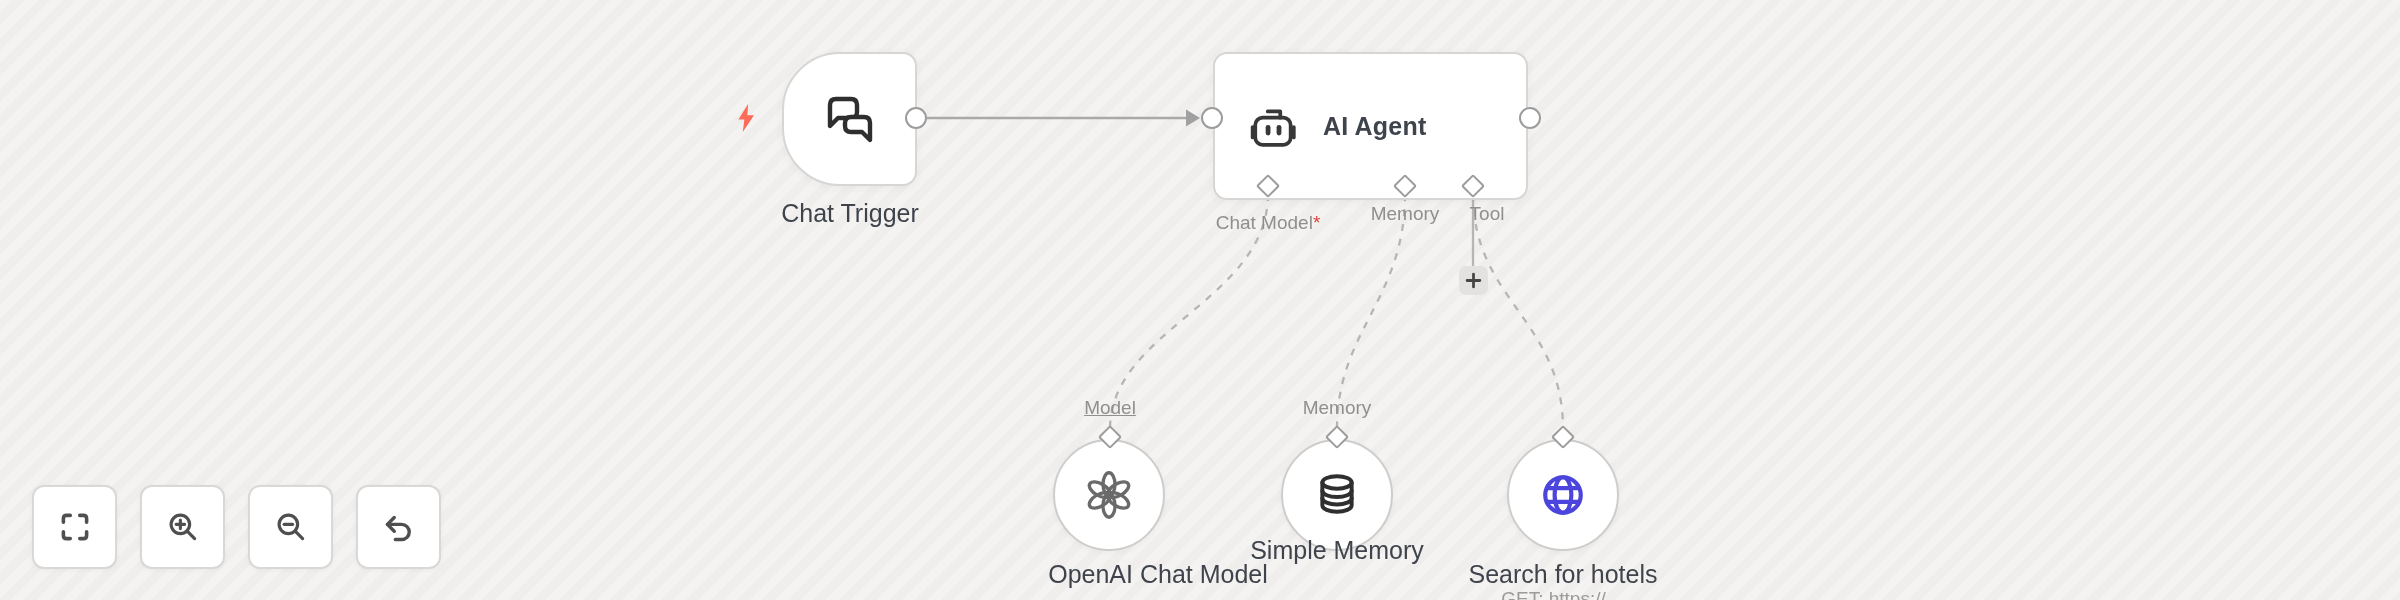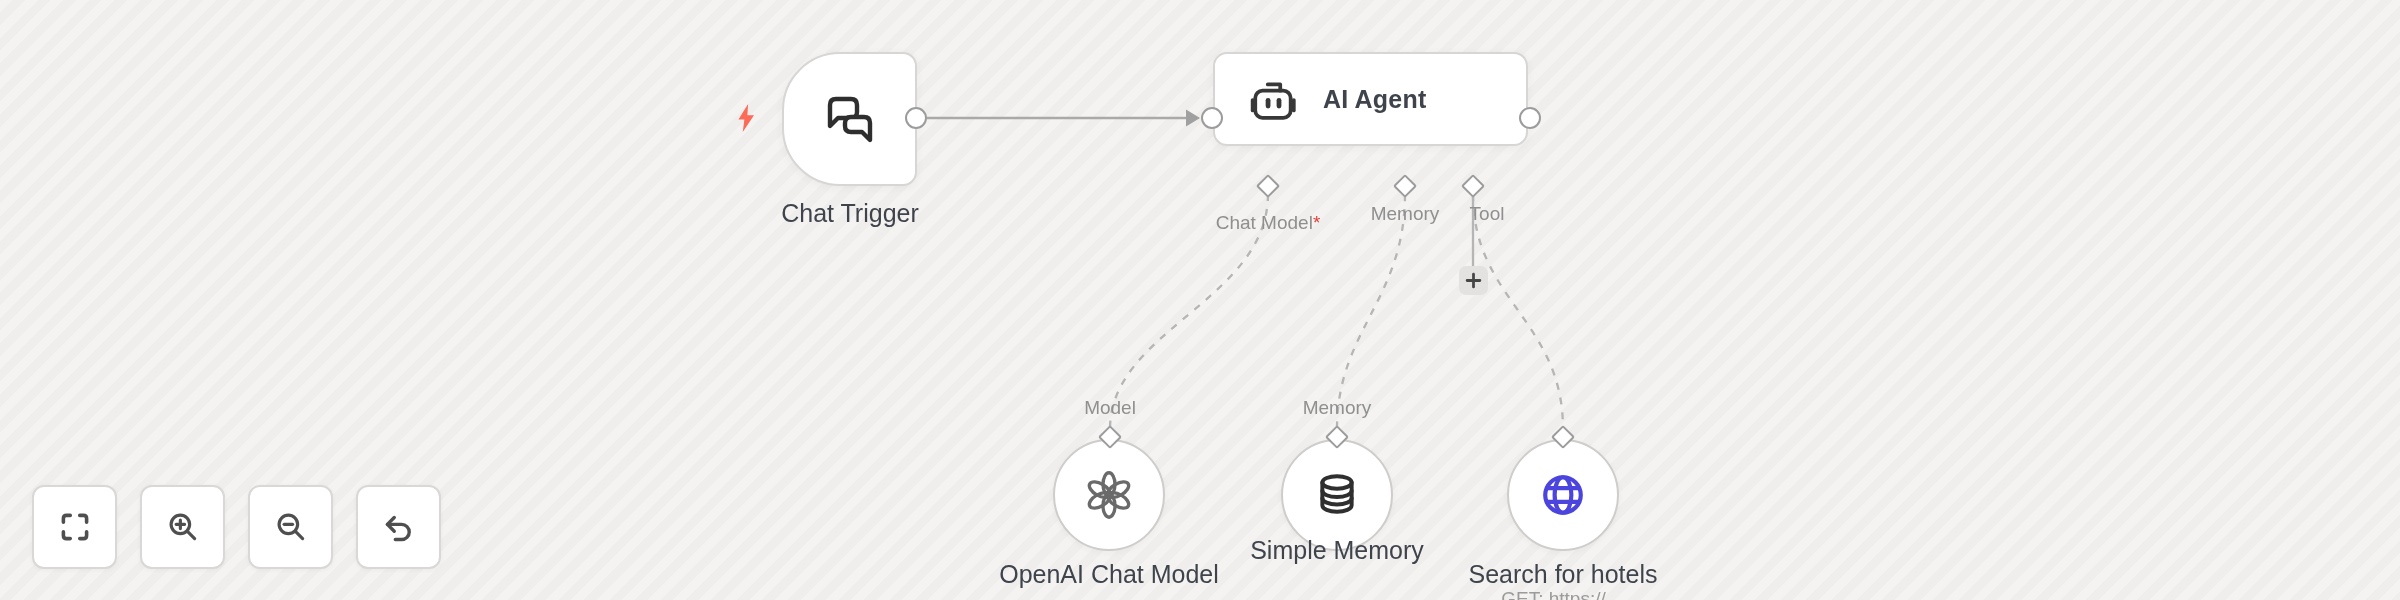--- a/index.html
+++ b/index.html
@@ -9,21 +9,21 @@
     background:repeating-linear-gradient(135deg,#f4f3f1 0px,#f4f3f1 9px,#efeeec 9px,#efeeec 18px);
   }
   svg{display:block;}
   .edges{position:absolute;left:0;top:0;z-index:1;}
   .node{
     position:absolute;background:#ffffff;border:2px solid #d7d6d4;
     box-shadow:0 2px 8px rgba(60,60,60,.05);z-index:3;box-sizing:border-box;
     display:flex;align-items:center;justify-content:center;cursor:pointer;
   }
   .trigger-node{left:782px;top:52px;width:135px;height:134px;border-radius:58px 14px 14px 58px;}
-  .agent-node{left:1213px;top:52px;width:315px;height:94px;border-radius:14px;justify-content:flex-start;padding-left:34px;gap:24px;}
+  .agent-node{left:1213px;top:52px;width:315px;height:148px;border-radius:14px;justify-content:flex-start;padding-left:34px;gap:24px;}
   .node-title{font-size:25px;font-weight:600;color:#3f444c;letter-spacing:.2px;}
   .port{
     position:absolute;width:22px;height:22px;border-radius:50%;background:#fff;
     border:2.6px solid #9c9c9c;box-sizing:border-box;z-index:4;cursor:pointer;
   }
   .diamond{
     position:absolute;width:17px;height:17px;background:#fff;border:2.4px solid #9c9c9c;
     border-radius:2px;box-sizing:border-box;z-index:4;cursor:pointer;
     transform:translate(-50%,-50%) rotate(45deg);
   }
@@ -113,36 +113,36 @@
 
   <div class="plus-btn">
     <svg width="17" height="17" viewBox="0 0 16 16">
       <path d="M8,2 V14 M2,8 H14" stroke="#454545" stroke-width="2.6" stroke-linecap="round"></path>
     </svg>
   </div>
 
   <div class="diamond" style="left:1110px;top:437px;"></div>
   <div class="diamond" style="left:1337px;top:437px;"></div>
   <div class="diamond" style="left:1563px;top:437px;"></div>
-  <div class="conn-label" style="left:1110px;top:397px;">Model</div>
+  <div class="conn-label" style="left:1110px;top:397px;text-decoration:underline;">Model</div>
   <div class="conn-label" style="left:1337px;top:397px;">Memory</div>
 
   <div class="sub-node" style="left:1053px;top:439px;">
     <svg width="50" height="50" viewBox="-27 -27 54 54">
       <g fill="none" stroke="#6a6a6a" stroke-width="3.6">
         <ellipse cx="0" cy="-11.5" rx="6.5" ry="12.5"></ellipse>
         <ellipse cx="0" cy="-11.5" rx="6.5" ry="12.5" transform="rotate(60)"></ellipse>
         <ellipse cx="0" cy="-11.5" rx="6.5" ry="12.5" transform="rotate(120)"></ellipse>
         <ellipse cx="0" cy="-11.5" rx="6.5" ry="12.5" transform="rotate(180)"></ellipse>
         <ellipse cx="0" cy="-11.5" rx="6.5" ry="12.5" transform="rotate(240)"></ellipse>
         <ellipse cx="0" cy="-11.5" rx="6.5" ry="12.5" transform="rotate(300)"></ellipse>
       </g>
     </svg>
   </div>
-  <div class="node-label" style="left:1109px;top:560px;">OpenAI Chat Model</div>
+  <div class="node-label" style="left:1158px;top:560px;">OpenAI Chat Model</div>
 
   <div class="sub-node" style="left:1281px;top:439px;">
     <svg width="46" height="46" viewBox="0 0 44 44">
       <g fill="none" stroke="#2f2f2f" stroke-width="3.8" stroke-linecap="round">
         <ellipse cx="22" cy="10" rx="14" ry="6"></ellipse>
         <path d="M8,10 V32 a14,6 0 0 0 28,0 V10"></path>
         <path d="M8,18 a14,6 0 0 0 28,0"></path>
         <path d="M8,25 a14,6 0 0 0 28,0"></path>
       </g>
     </svg>

